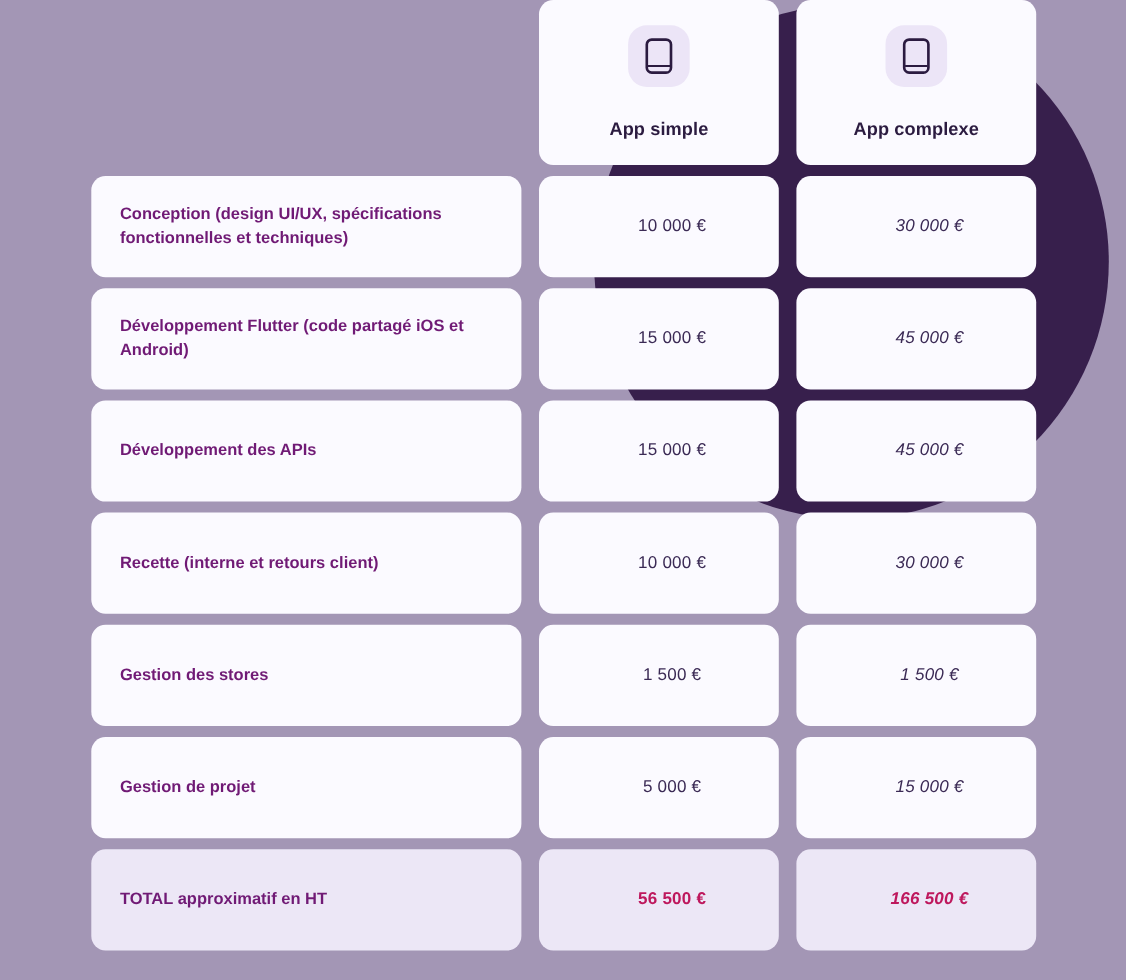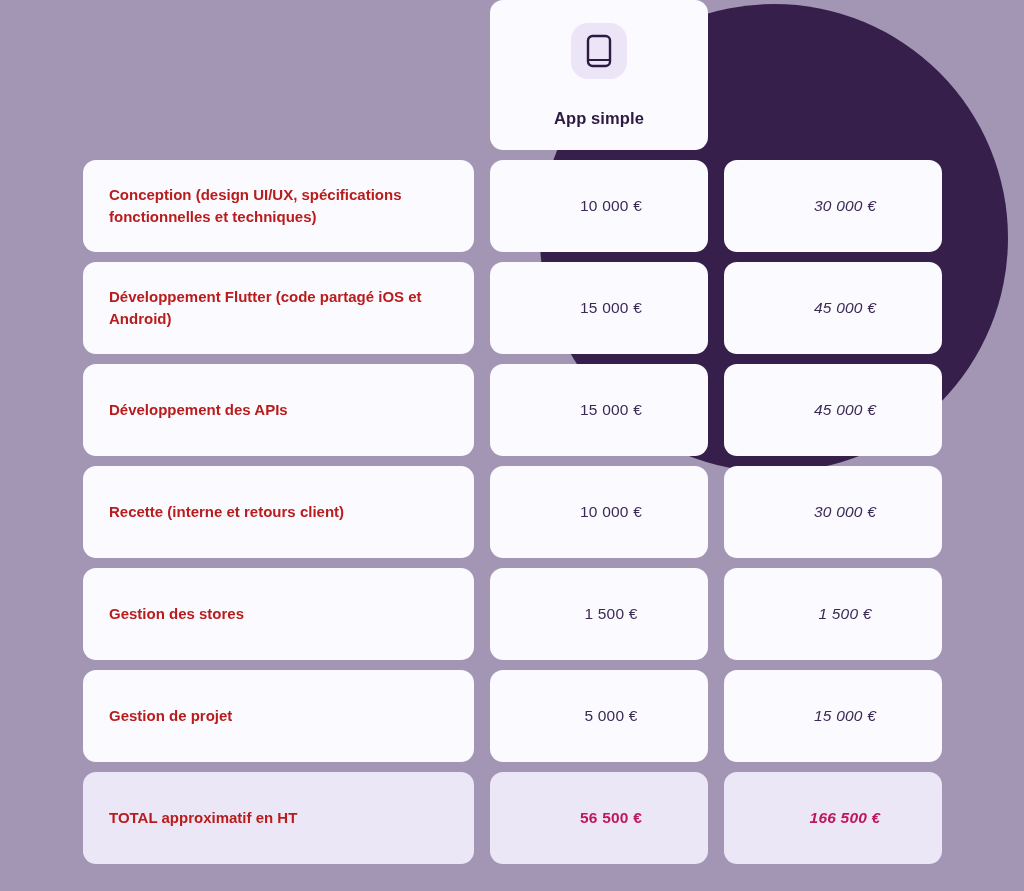--- a/index.html
+++ b/index.html
@@ -86,21 +86,21 @@
     color: #2b1b40;
     letter-spacing: 0.1px;
   }
 
   
   .label-cell {
     grid-column: 2;
     padding: 0 26px;
     font-size: 15px;
     font-weight: bold;
-    color: #b91c1c;
+    color: #701a75;
     line-height: 1.45;
   }
   .price-cell {
     justify-content: center;
     font-size: 15.5px;
     color: #3b2a55;
     letter-spacing: 0.2px;
     padding-left: 24px;
   }
   .price-cell.c1 { grid-column: 4; }
@@ -133,19 +133,28 @@
     <div class="cell header-cell c1">
       <span class="icon-tile">
         <svg width="26" height="34" viewBox="0 0 26 34" aria-hidden="true">
           <rect x="2" y="2" width="22" height="30" rx="4.5" ry="4.5" fill="none" stroke="#2b1b40" stroke-width="2.4"></rect>
           <line x1="2.8" y1="26" x2="23.2" y2="26" stroke="#2b1b40" stroke-width="2"></line>
         </svg>
       </span>
       <span class="header-label">App simple</span>
     </div>
 
+    <div class="cell header-cell c2">
+      <span class="icon-tile">
+        <svg width="26" height="34" viewBox="0 0 26 34" aria-hidden="true">
+          <rect x="2" y="2" width="22" height="30" rx="4.5" ry="4.5" fill="none" stroke="#2b1b40" stroke-width="2.4"></rect>
+          <line x1="2.8" y1="26" x2="23.2" y2="26" stroke="#2b1b40" stroke-width="2"></line>
+        </svg>
+      </span>
+      <span class="header-label">App complexe</span>
+    </div>
 
     <div class="spacer"></div>
 
     <div id="rows-host" style="display:contents"><div class="row r-std"><div class="cell label-cell">Conception (design UI/UX, spécifications fonctionnelles et techniques)</div><div class="cell price-cell c1">10 000 €</div><div class="cell price-cell c2">30 000 €</div></div><div class="spacer"></div><div class="row r-std"><div class="cell label-cell">Développement Flutter (code partagé iOS et Android)</div><div class="cell price-cell c1">15 000 €</div><div class="cell price-cell c2">45 000 €</div></div><div class="spacer"></div><div class="row r-std"><div class="cell label-cell">Développement des APIs</div><div class="cell price-cell c1">15 000 €</div><div class="cell price-cell c2">45 000 €</div></div><div class="spacer"></div><div class="row r-std"><div class="cell label-cell">Recette (interne et retours client)</div><div class="cell price-cell c1">10 000 €</div><div class="cell price-cell c2">30 000 €</div></div><div class="spacer"></div><div class="row r-std"><div class="cell label-cell">Gestion des stores</div><div class="cell price-cell c1">1 500 €</div><div class="cell price-cell c2">1 500 €</div></div><div class="spacer"></div><div class="row r-std"><div class="cell label-cell">Gestion de projet</div><div class="cell price-cell c1">5 000 €</div><div class="cell price-cell c2">15 000 €</div></div><div class="spacer"></div><div class="row r-std total"><div class="cell label-cell">TOTAL approximatif en HT</div><div class="cell price-cell c1">56 500 €</div><div class="cell price-cell c2">166 500 €</div></div></div>
 
   </div>
 </div>
 
 </body></html>

